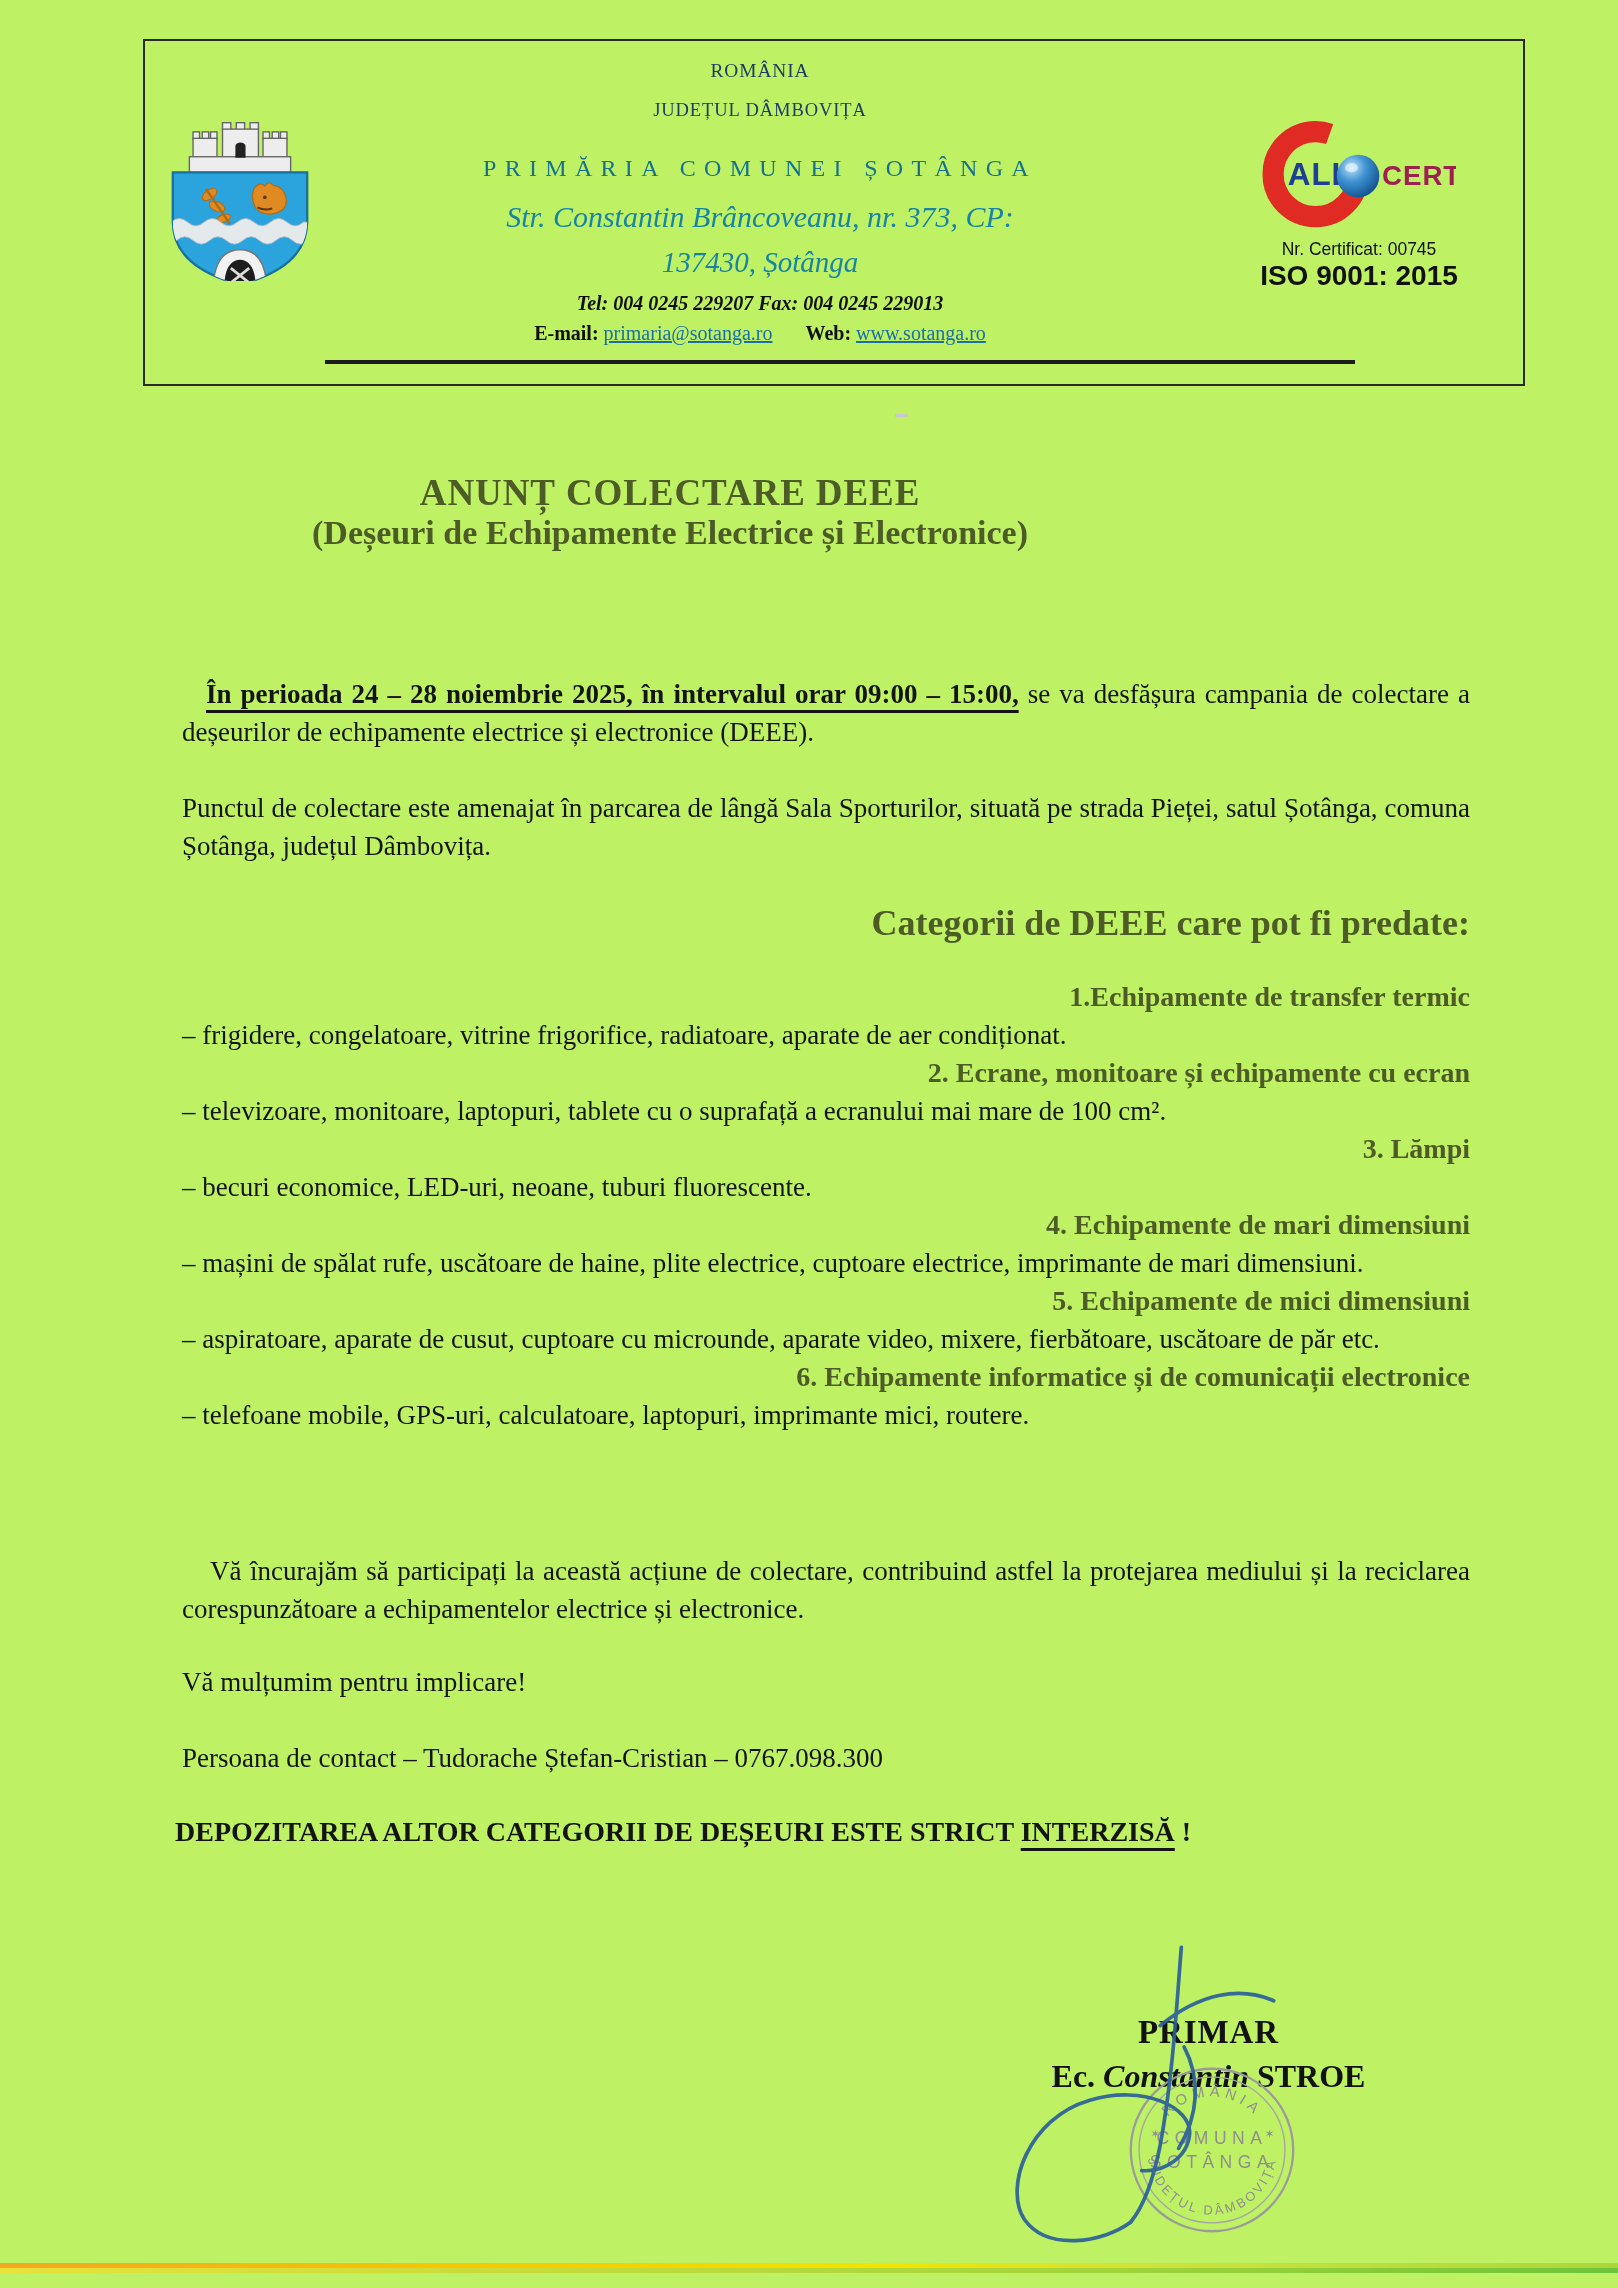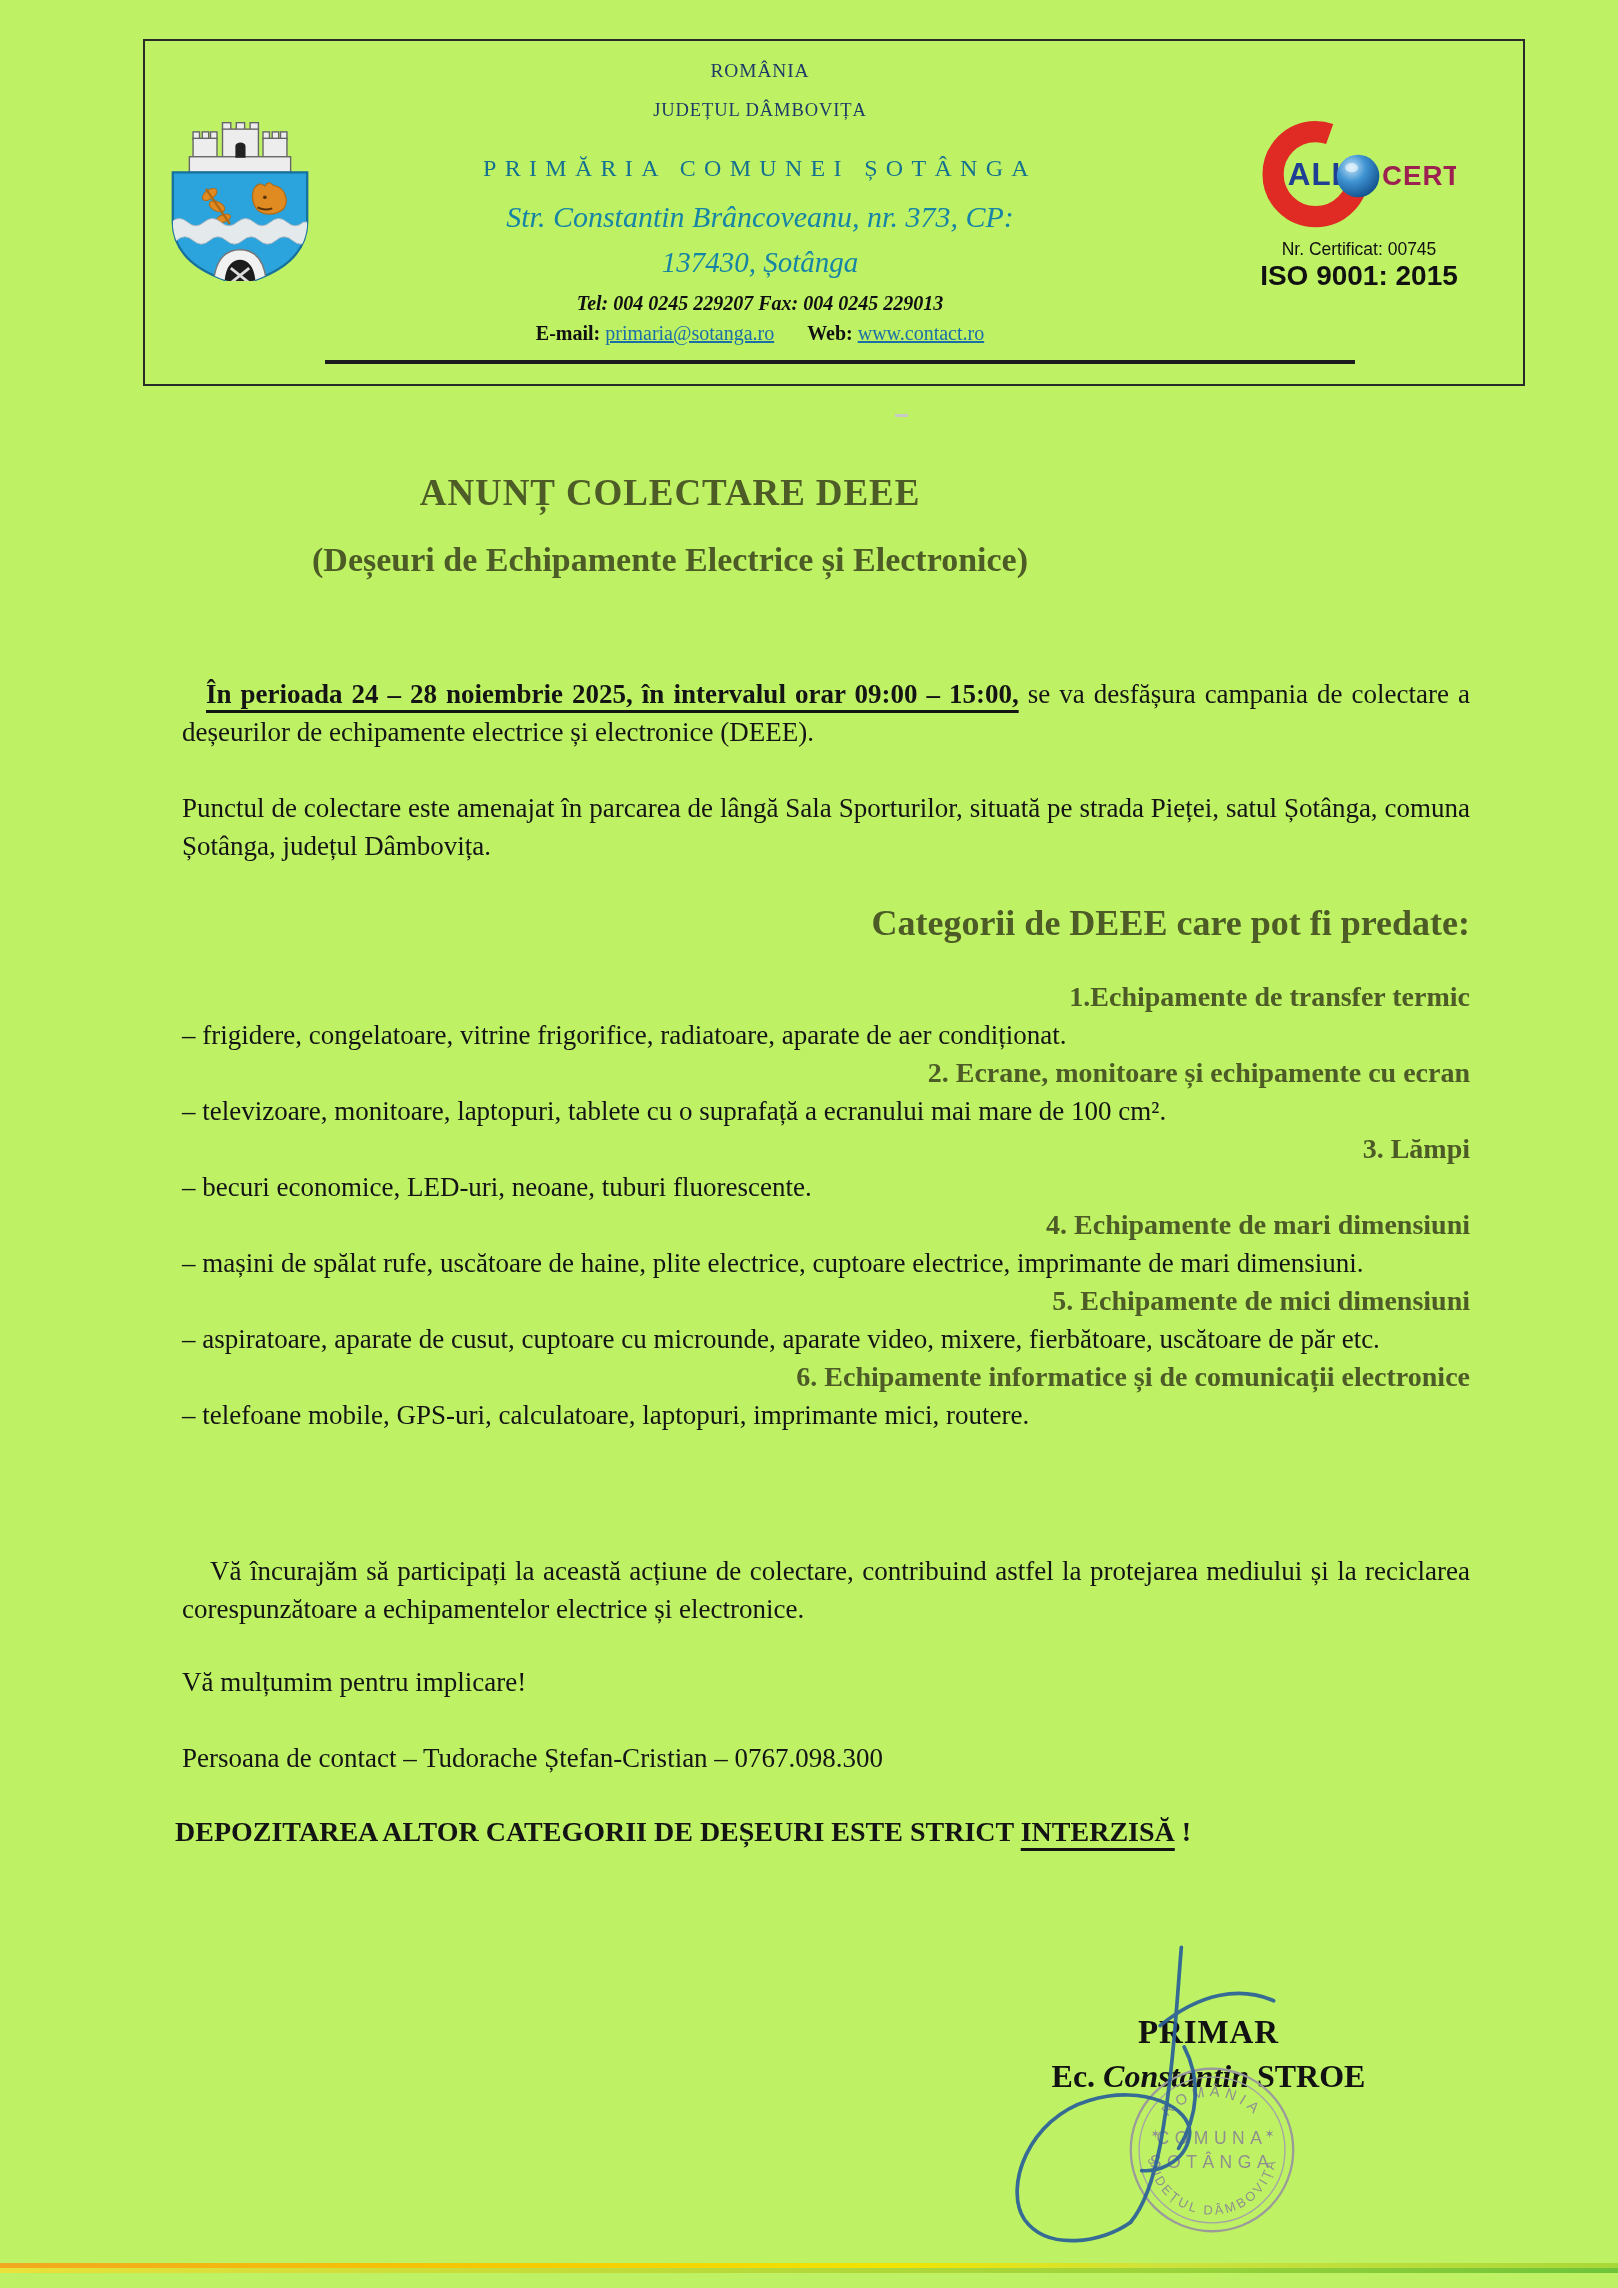--- a/index.html
+++ b/index.html
@@ -29,21 +29,21 @@
   .cert-number{font-family:"Liberation Sans",sans-serif;font-size:17.5px;color:#111;margin-top:1.8px;}
   .cert-standard{font-family:"Liberation Sans",sans-serif;font-size:28px;font-weight:bold;color:#111;
                  letter-spacing:0px;margin-top:0px;}
 
   .artifact-dash{position:absolute;left:895px;top:414px;width:13px;height:2.8px;background:#c9c9c9;}
 
   
   .doc-title{position:absolute;left:0;top:471px;width:1340px;text-align:center;
              color:#4d5c26;font-weight:bold;}
   .t1{font-size:37px;letter-spacing:0.9px;}
-  .t2{font-size:34px;margin-top:27px;}
+  .t2{font-size:34px;margin-top:0;}
 
   
   .para{position:absolute;left:182px;width:1288px;font-size:27px;line-height:38px;
         text-align:justify;color:#141414;}
   .p1{top:675px;text-indent:24px;}
   .b-u{font-weight:bold;text-decoration:underline;text-decoration-thickness:2.8px;text-underline-offset:6.5px;}
   .p2{top:789px;}
   .cat-heading{top:904px;font-weight:bold;color:#4d5c26;font-size:36px;text-align:right;}
   .cat-list{top:978px;}
   .cat-title{font-weight:bold;color:#4d5c26;font-size:28px;line-height:38px;text-align:right;}
@@ -132,21 +132,21 @@
       <div class="h-line h-country">ROMÂNIA</div>
       <div class="h-line h-county">JUDEȚUL DÂMBOVIȚA</div>
       <div class="h-line h-institution">PRIMĂRIA COMUNEI ȘOTÂNGA</div>
       <div class="h-line h-addr1">Str. Constantin Brâncoveanu, nr. 373, CP:</div>
       <div class="h-line h-addr2">137430, Șotânga</div>
       <div class="h-line h-phone">Tel: 004 0245 229207 Fax: 004 0245 229013</div>
       <div class="h-line h-contact">
         <span class="h-label">E-mail:</span>
         <a class="h-link">primaria@sotanga.ro</a>
         <span class="h-label gap-l">Web:</span>
-        <a class="h-link">www.contact.ro</a>
+        <a class="h-link">www.sotanga.ro</a>
       </div>
     </div>
 
     <div class="cert">
       <svg width="194" height="122" viewBox="0 0 210 132">
         <defs>
           <radialGradient id="ballGrad" cx="35%" cy="30%" r="75%">
             <stop offset="0%" stop-color="#bfe3f7"></stop>
             <stop offset="45%" stop-color="#3f93d2"></stop>
             <stop offset="100%" stop-color="#11518d"></stop>

